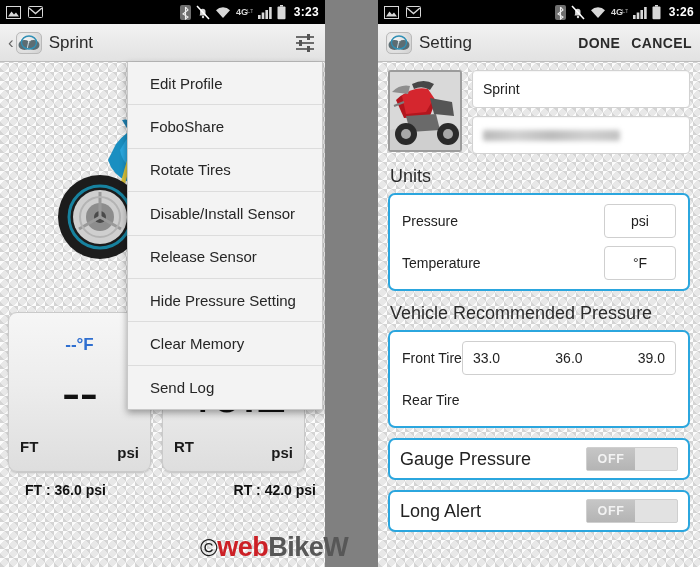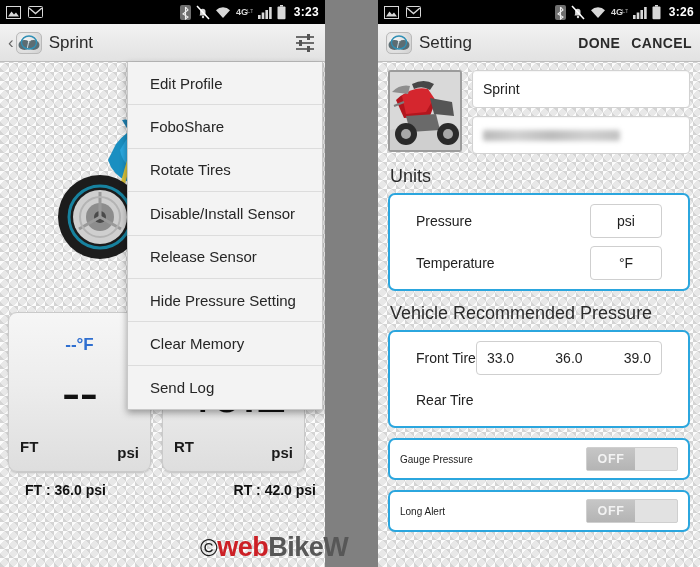--- a/index.html
+++ b/index.html
@@ -170,21 +170,21 @@
     border-radius: 2px;
   }
   .section-head {
     font-size: 18px; color: #2b2b2b; font-weight: 400;
     margin: 12px 0 6px 2px;
   }
   .card {
     background: #fff;
     border: 2px solid #2ba6de;
     border-radius: 7px;
-    padding: 7px 26px;
+    padding: 7px 12px;
   }
   .row {
     display: flex; align-items: center;
     height: 38px;
   }
   .row + .row { margin-top: 4px; }
   .row-label { font-size: 14px; color: #222; }
   .unit-box {
     margin-left: auto;
     width: 72px; height: 34px;
@@ -197,21 +197,21 @@
     border: 1px solid #cfcfcf; border-radius: 4px;
     display: flex; align-items: center; justify-content: space-between;
     padding: 0 10px; background:#fff;
   }
   .press-box span { font-size: 14px; color: #1f1f1f; }
   .toggle-card {
     background:#fff; border:2px solid #2ba6de; border-radius: 7px;
     height: 42px; display: flex; align-items: center;
     padding: 0 10px; margin-top: 10px;
   }
-  .toggle-label { font-size: 10px; color: #222; }
+  .toggle-label { font-size: 18px; color: #222; }
   .switch {
     margin-left: auto; width: 92px; height: 24px;
     background: #e2e2e2; border: 1px solid #cfcfcf; border-radius: 2px;
     display: flex; align-items: center;
   }
   .switch .knob {
     width: 48px; height: 22px;
     background: linear-gradient(#c6c6c6,#b4b4b4);
     display: flex; align-items: center; justify-content: center;
     font-size: 12.5px; font-weight: 700; color: #f3f3f3;

